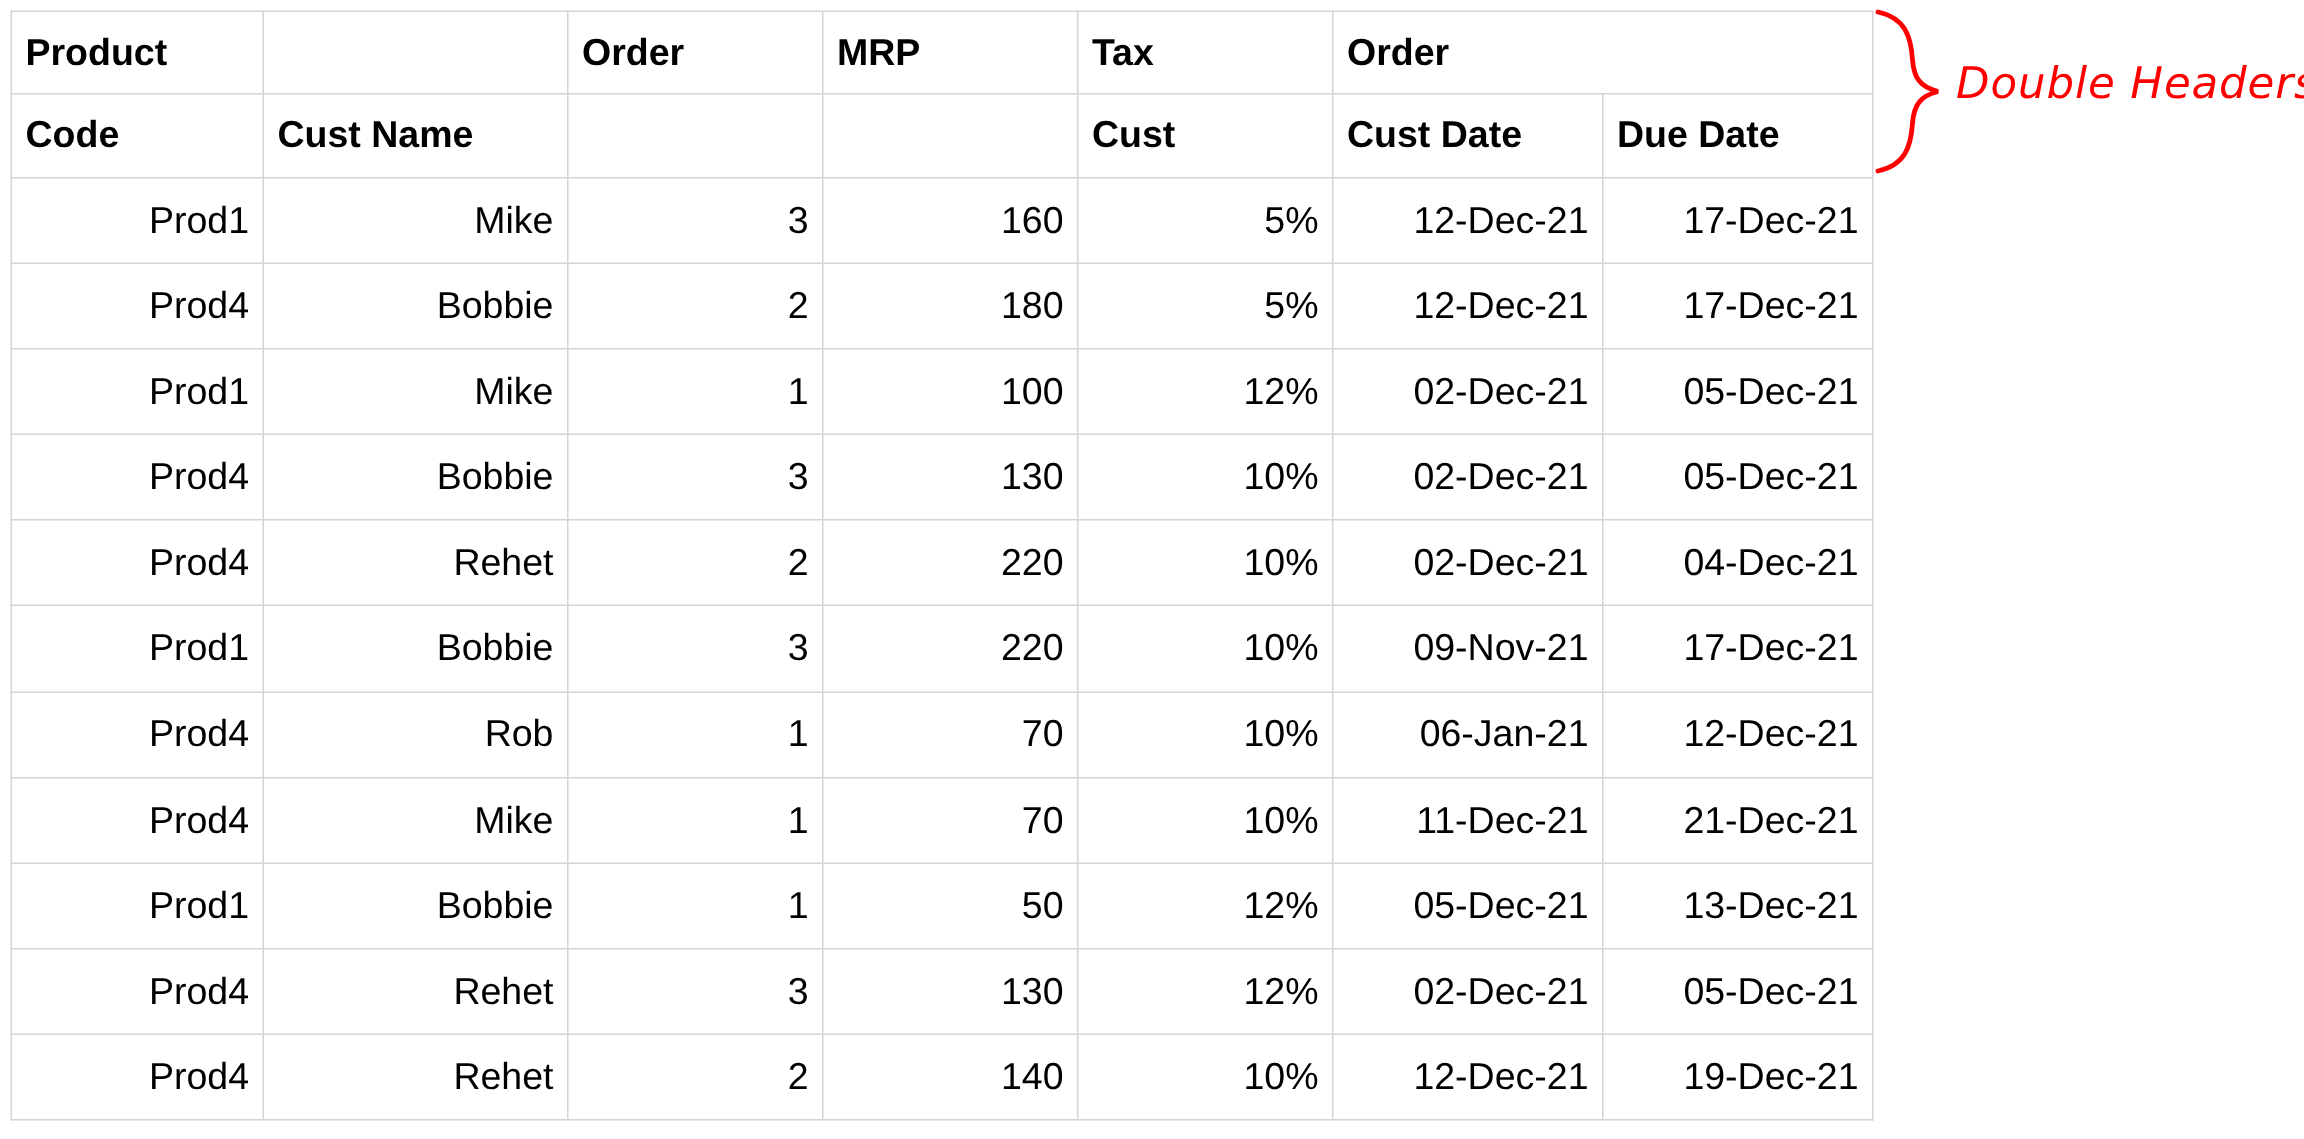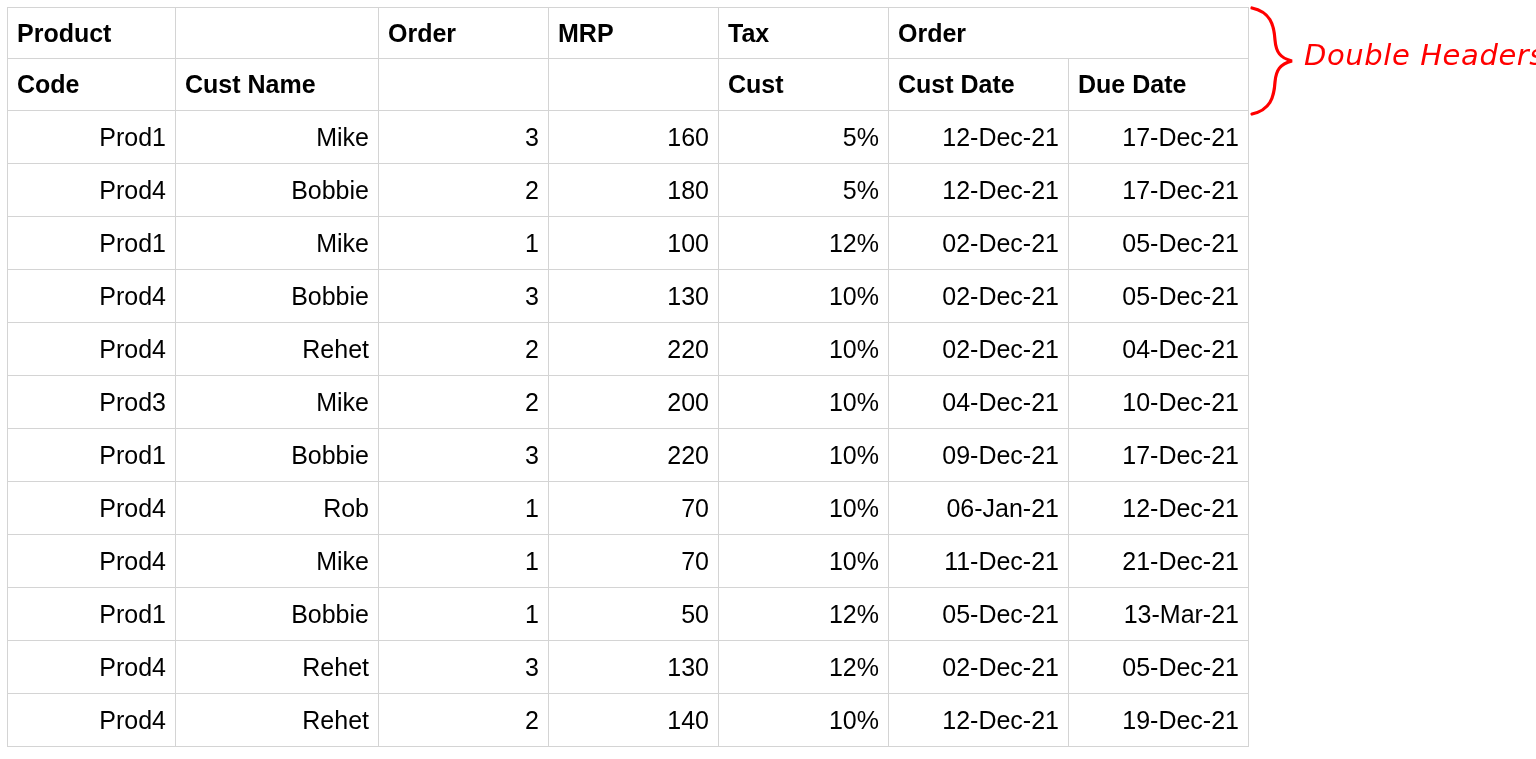--- a/index.html
+++ b/index.html
@@ -172,35 +172,26 @@
         <tr class="drow">
           <td class="txt">Prod4</td>
           <td class="txt">Rehet</td>
           <td class="num">2</td>
           <td class="num">220</td>
           <td class="num">10%</td>
           <td class="num">02-Dec-21</td>
           <td class="num">04-Dec-21</td>
         </tr>
         <tr class="drow">
-          <td class="txt">Prod3</td>
-          <td class="txt">Mike</td>
-          <td class="num">2</td>
-          <td class="num">200</td>
-          <td class="num">10%</td>
-          <td class="num">04-Dec-21</td>
-          <td class="num">10-Dec-21</td>
-        </tr>
-        <tr class="drow">
           <td class="txt">Prod1</td>
           <td class="txt">Bobbie</td>
           <td class="num">3</td>
           <td class="num">220</td>
           <td class="num">10%</td>
-          <td class="num">09-Dec-21</td>
+          <td class="num">09-Nov-21</td>
           <td class="num">17-Dec-21</td>
         </tr>
         <tr class="drow">
           <td class="txt">Prod4</td>
           <td class="txt">Rob</td>
           <td class="num">1</td>
           <td class="num">70</td>
           <td class="num">10%</td>
           <td class="num">06-Jan-21</td>
           <td class="num">12-Dec-21</td>
@@ -214,21 +205,21 @@
           <td class="num">11-Dec-21</td>
           <td class="num">21-Dec-21</td>
         </tr>
         <tr class="drow">
           <td class="txt">Prod1</td>
           <td class="txt">Bobbie</td>
           <td class="num">1</td>
           <td class="num">50</td>
           <td class="num">12%</td>
           <td class="num">05-Dec-21</td>
-          <td class="num">13-Mar-21</td>
+          <td class="num">13-Dec-21</td>
         </tr>
         <tr class="drow">
           <td class="txt">Prod4</td>
           <td class="txt">Rehet</td>
           <td class="num">3</td>
           <td class="num">130</td>
           <td class="num">12%</td>
           <td class="num">02-Dec-21</td>
           <td class="num">05-Dec-21</td>
         </tr>

